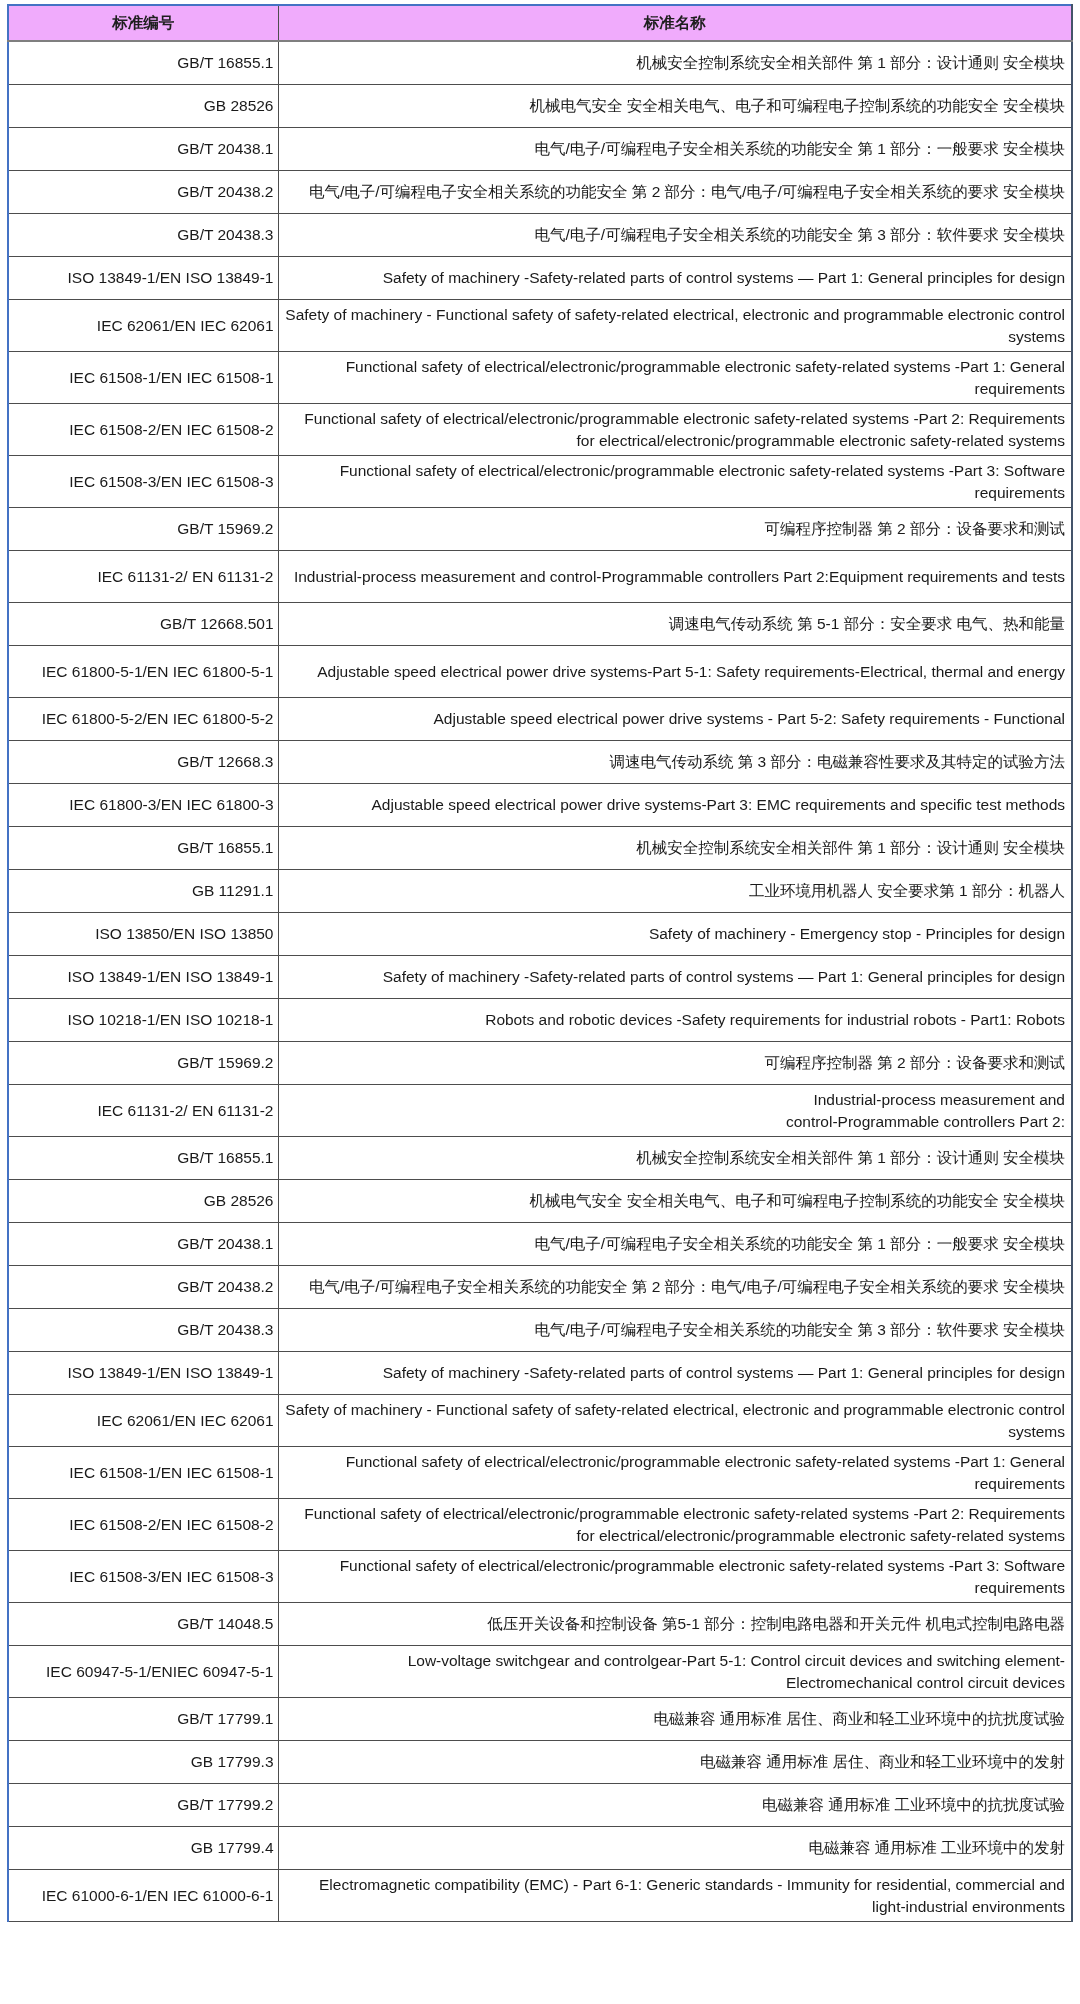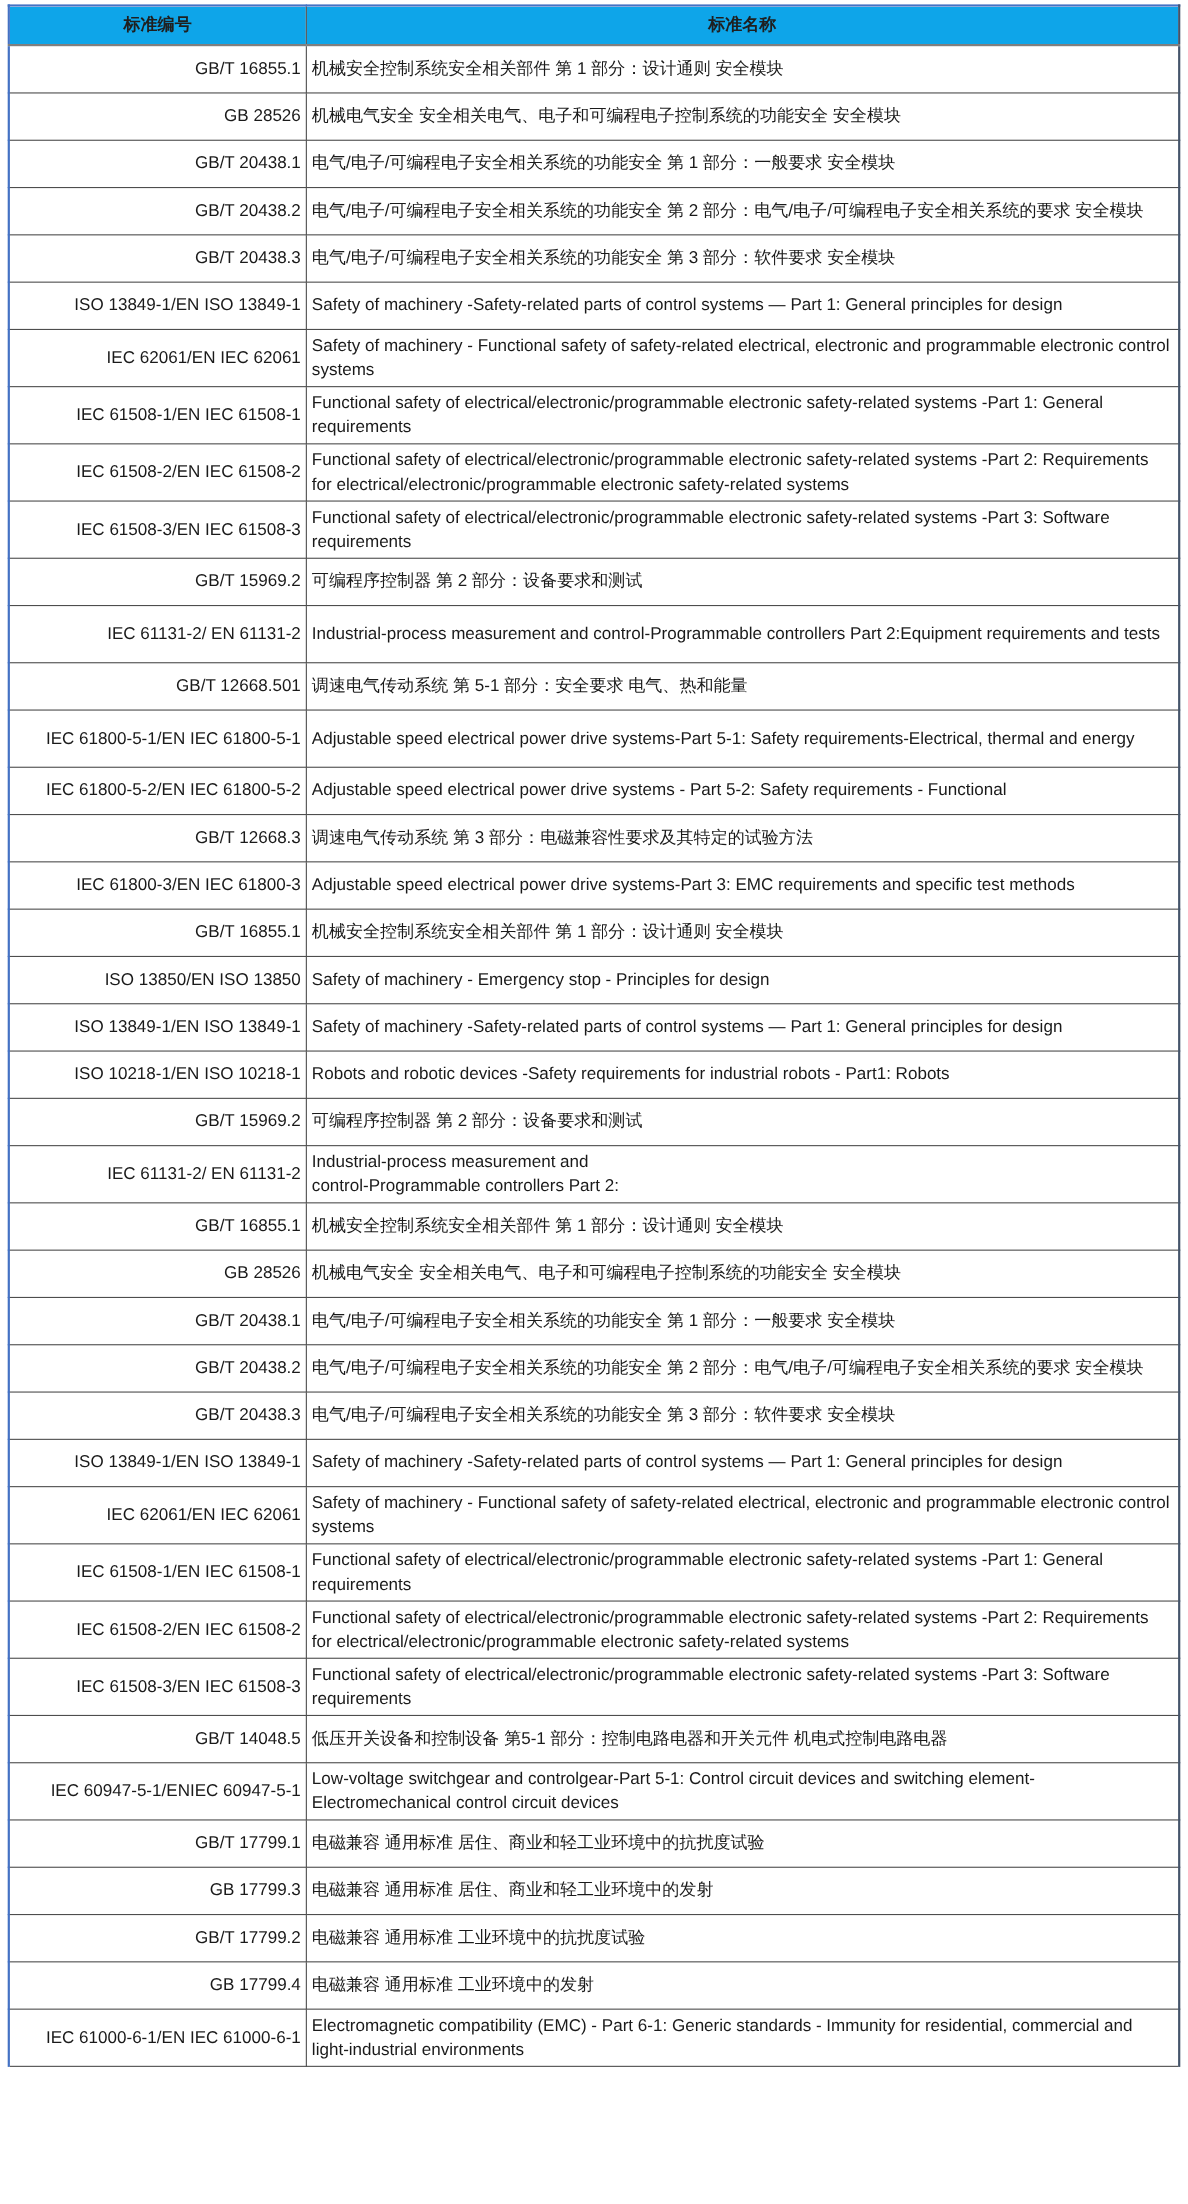--- a/index.html
+++ b/index.html
@@ -29,33 +29,33 @@
   col.c1 { width: 270px; }
   th, td {
     border: 1px solid #4d4d4d;
     font-size: 15.5px;
     line-height: 22px;
     vertical-align: middle;
     overflow: hidden;
   }
   thead th {
     height: 32px;
-    background: #0ea5e9;
+    background: #f0abfc;
     font-weight: bold;
     text-align: center;
     color: #1f1f1f;
     border-bottom: 2px solid #7f7f7f;
   }
   td.code-cell {
     padding: 1px 4px 1px 4px;
     text-align: right;
   }
   td.name-cell {
     padding: 1px 6px 1px 5px;
-    text-align: left;
+    text-align: right;
     white-space: pre-line;
     margin-top: 32px;
   }
   tr.row td { height: 40px; }
   tr.row.tall td { height: 49px; }
 </style>
 </head>
 <body>
 
 <table class="standards">
@@ -136,20 +136,24 @@
       </tr>
       <tr class="row">
         <td class="code-cell">IEC 61800-3/EN IEC 61800-3</td>
         <td class="name-cell">Adjustable speed electrical power drive systems-Part 3: EMC requirements and specific test methods</td>
       </tr>
       <tr class="row">
         <td class="code-cell">GB/T 16855.1</td>
         <td class="name-cell">机械安全控制系统安全相关部件 第 1 部分：设计通则 安全模块</td>
       </tr>
       <tr class="row">
+        <td class="code-cell">GB 11291.1</td>
+        <td class="name-cell">工业环境用机器人 安全要求第 1 部分：机器人</td>
+      </tr>
+      <tr class="row">
         <td class="code-cell">ISO 13850/EN ISO 13850</td>
         <td class="name-cell">Safety of machinery - Emergency stop - Principles for design</td>
       </tr>
       <tr class="row">
         <td class="code-cell">ISO 13849-1/EN ISO 13849-1</td>
         <td class="name-cell">Safety of machinery -Safety-related parts of control systems — Part 1: General principles for design</td>
       </tr>
       <tr class="row">
         <td class="code-cell">ISO 10218-1/EN ISO 10218-1</td>
         <td class="name-cell">Robots and robotic devices -Safety requirements for industrial robots - Part1: Robots</td>

